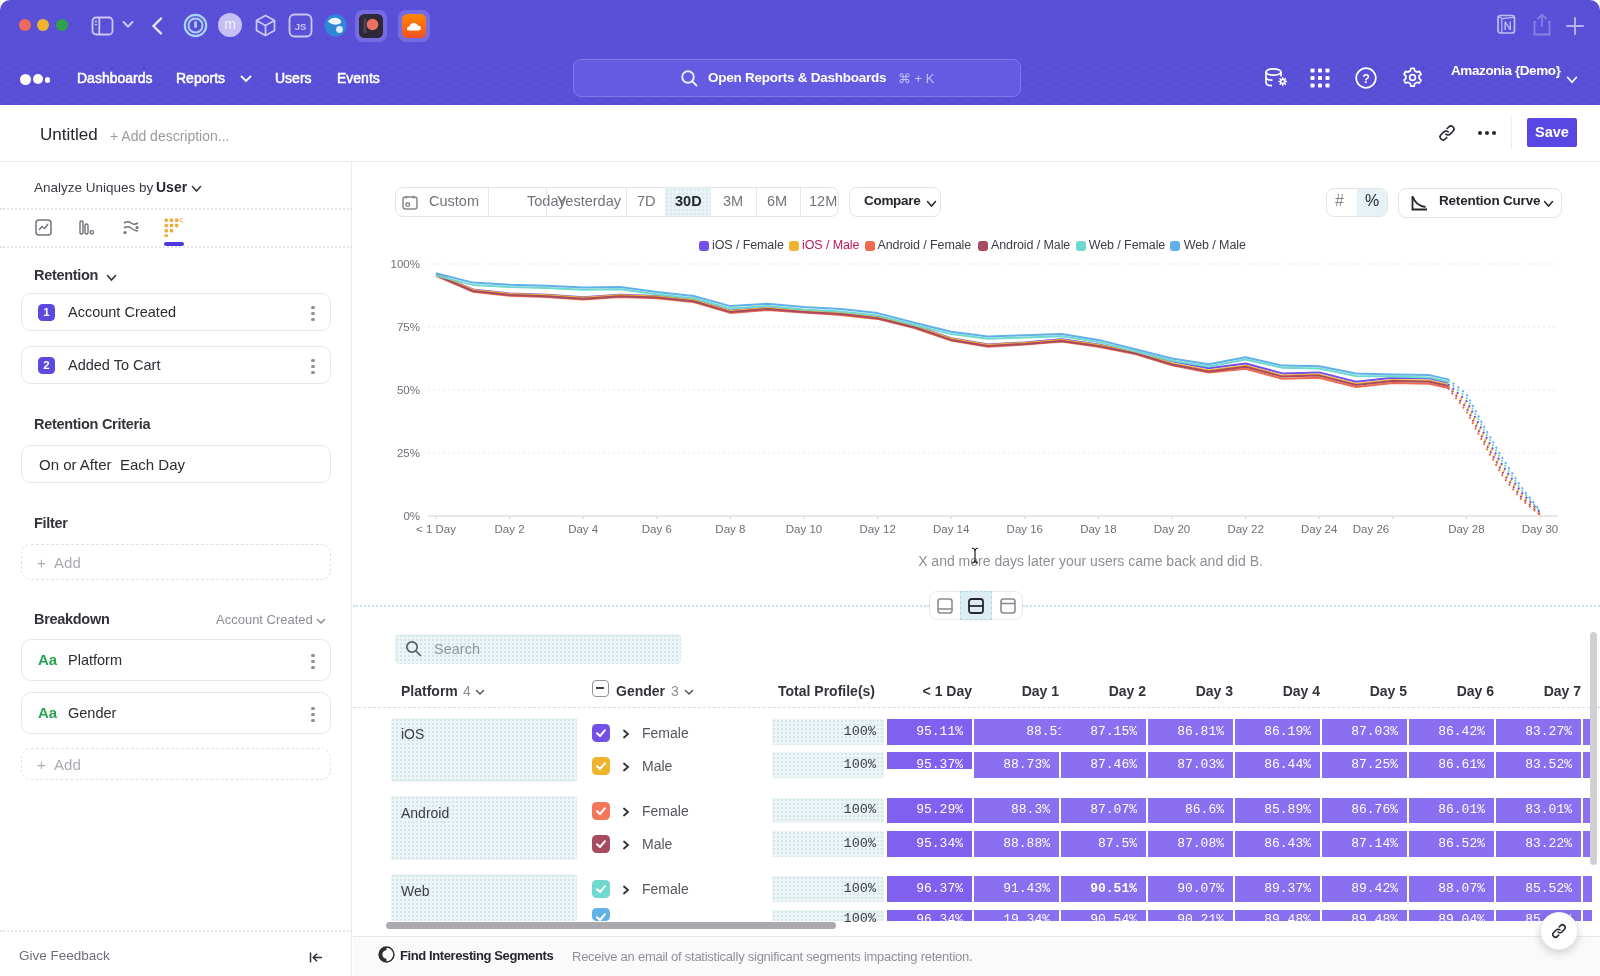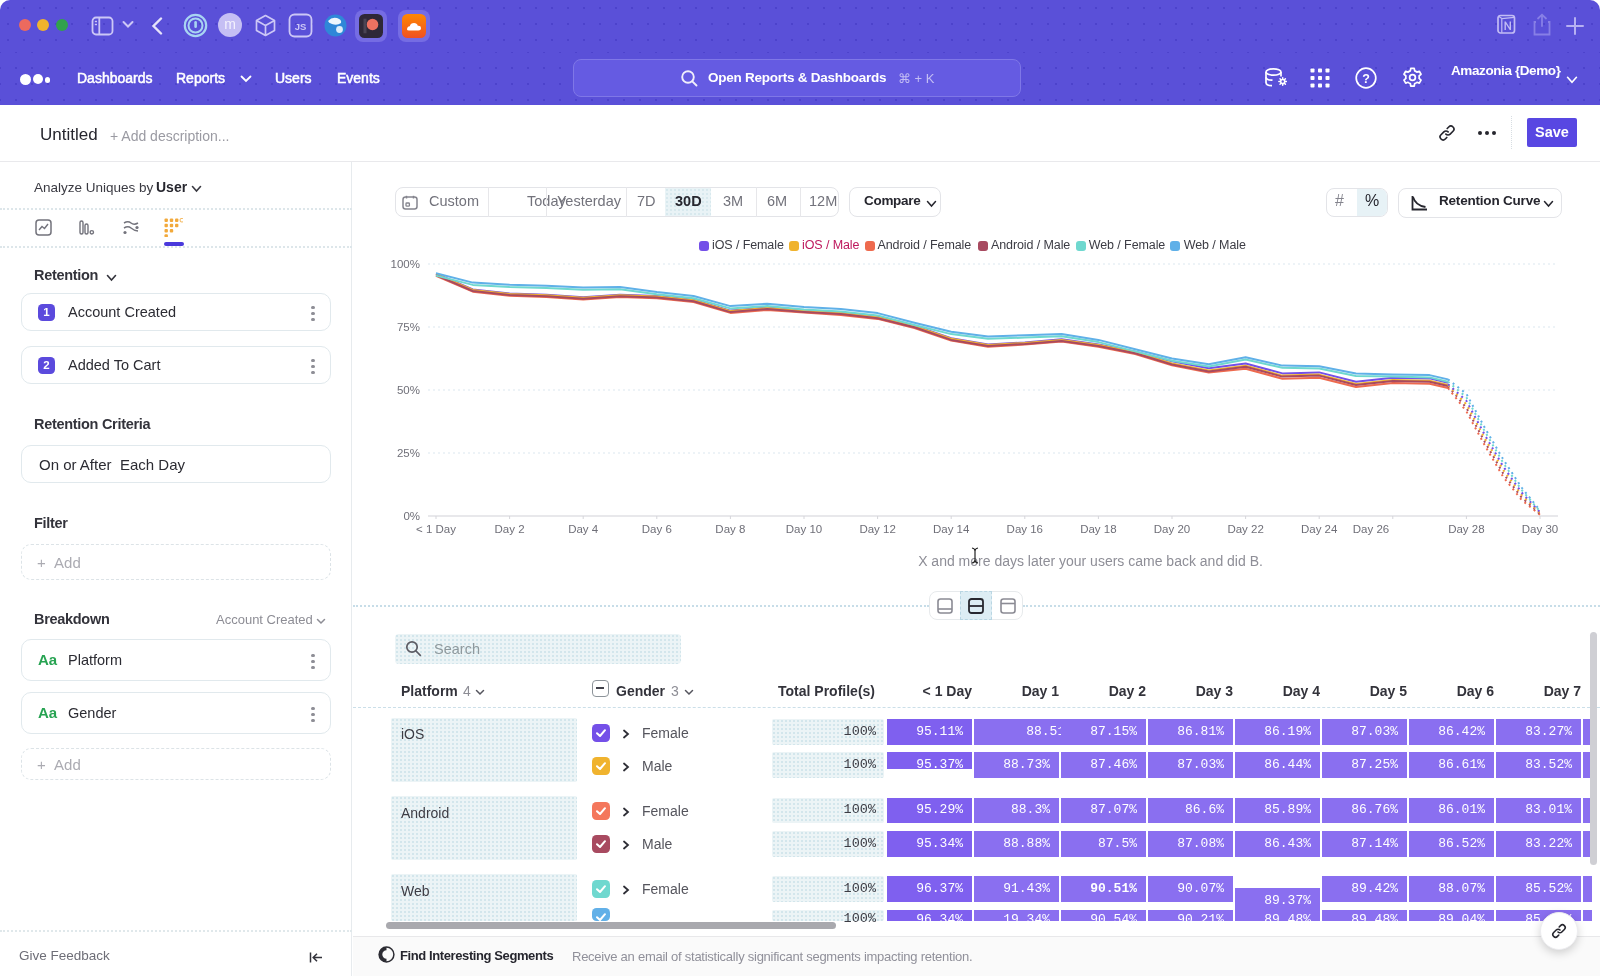--- a/index.html
+++ b/index.html
@@ -656,21 +656,21 @@
       </div>
 <div class="pcell" style="left:621px;top:714.0px;width:85px;height:25.5px;">
         <span style="top:4.5px;transform:none;">91.43%</span>
       </div>
 <div class="pcell" style="left:708px;top:714.0px;width:85px;height:25.5px;font-weight:bold;">
         <span style="top:4.5px;transform:none;">90.51%</span>
       </div>
 <div class="pcell" style="left:795px;top:714.0px;width:85px;height:25.5px;">
         <span style="top:4.5px;transform:none;">90.07%</span>
       </div>
-<div class="pcell" style="left:882px;top:714.0px;width:85px;height:26px;margin-top:12px;">
+<div class="pcell" style="left:882px;top:714.0px;width:85px;height:26px;">
         <span style="top:4.5px;transform:none;">89.37%</span>
       </div>
 <div class="pcell" style="left:969px;top:714.0px;width:85px;height:25.5px;">
         <span style="top:4.5px;transform:none;">89.42%</span>
       </div>
 <div class="pcell" style="left:1056px;top:714.0px;width:85px;height:25.5px;">
         <span style="top:4.5px;transform:none;">88.07%</span>
       </div>
 <div class="pcell" style="left:1143px;top:714.0px;width:85px;height:25.5px;">
         <span style="top:4.5px;transform:none;">85.52%</span>

